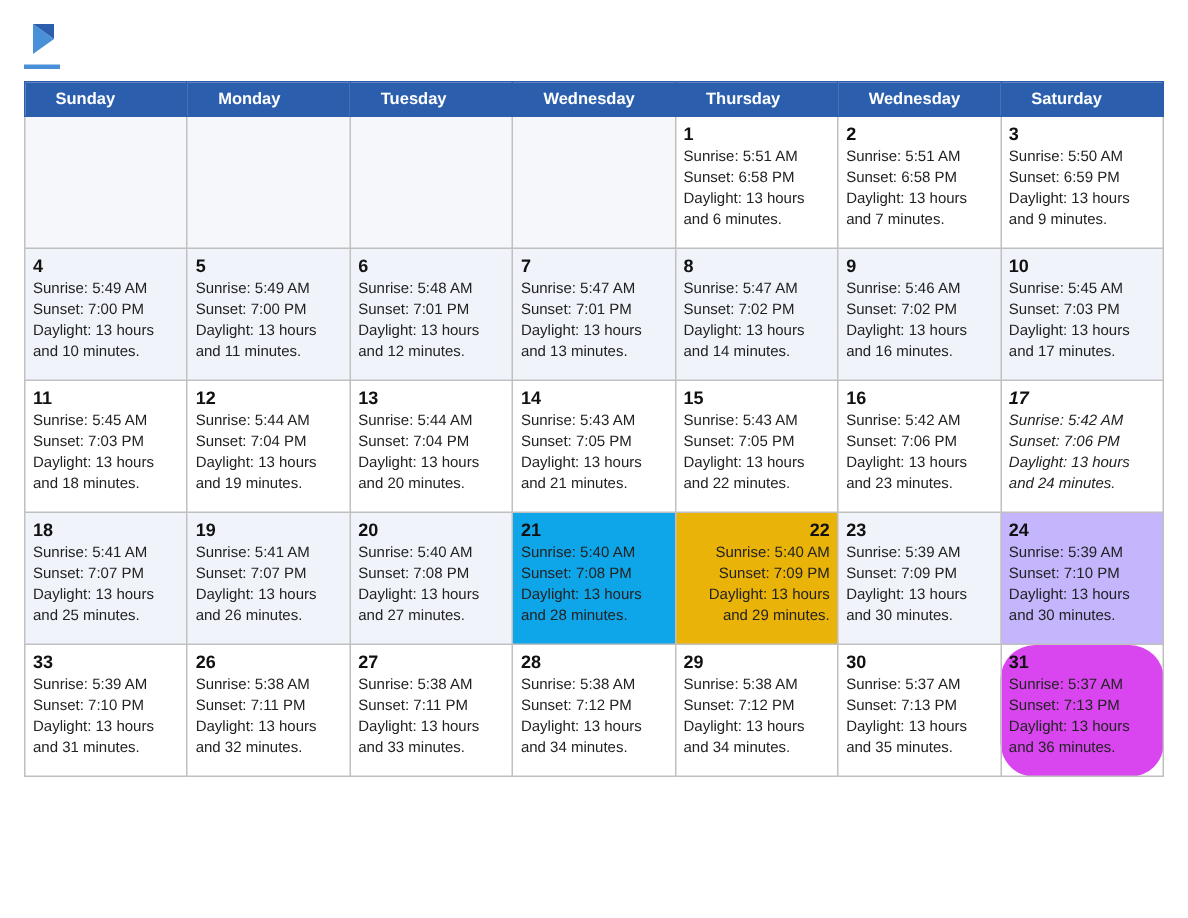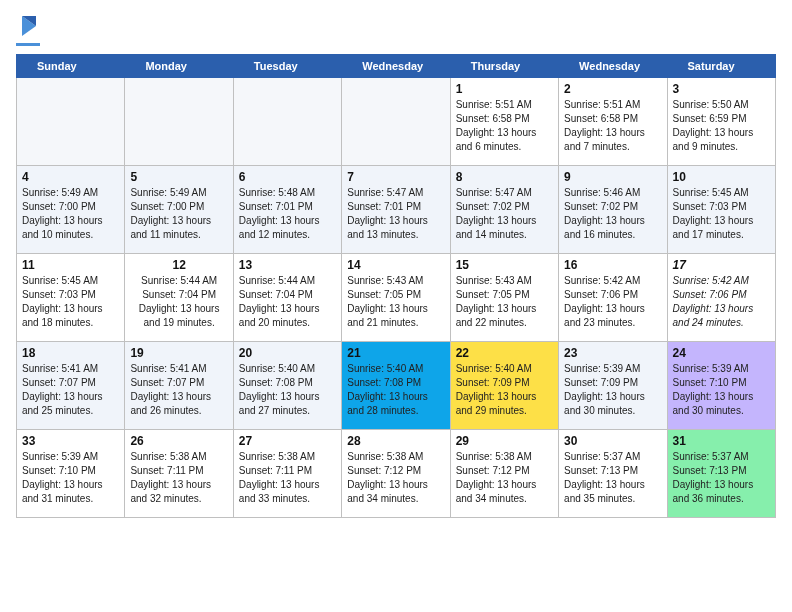--- a/index.html
+++ b/index.html
@@ -196,21 +196,21 @@
         </td>
       </tr>
       <tr>
         <td style="background: rgb(255, 255, 255);">
           <div class="day-number">11</div>
           <div class="day-info" style="white-space: pre-line;">Sunrise: 5:45 AM
 Sunset: 7:03 PM
 Daylight: 13 hours
 and 18 minutes.</div>
         </td>
-        <td style="background: rgb(255, 255, 255); text-align: center;">
+        <td style="background: rgb(255, 255, 255);">
           <div class="day-number">12</div>
           <div class="day-info" style="white-space: pre-line;">Sunrise: 5:44 AM
 Sunset: 7:04 PM
 Daylight: 13 hours
 and 19 minutes.</div>
         </td>
         <td style="background: rgb(255, 255, 255);">
           <div class="day-number">13</div>
           <div class="day-info" style="white-space: pre-line;">Sunrise: 5:44 AM
 Sunset: 7:04 PM
@@ -268,21 +268,21 @@
 Daylight: 13 hours
 and 27 minutes.</div>
         </td>
         <td style="background: #0ea5e9;">
           <div class="day-number">21</div>
           <div class="day-info" style="white-space: pre-line;">Sunrise: 5:40 AM
 Sunset: 7:08 PM
 Daylight: 13 hours
 and 28 minutes.</div>
         </td>
-        <td style="background: #fde047;">
+        <td style="background: #eab308; text-align: right;">
           <div class="day-number">22</div>
           <div class="day-info" style="white-space: pre-line;">Sunrise: 5:40 AM
 Sunset: 7:09 PM
 Daylight: 13 hours
 and 29 minutes.</div>
         </td>
         <td style="background: rgb(240, 244, 250);">
           <div class="day-number">23</div>
           <div class="day-info" style="white-space: pre-line;">Sunrise: 5:39 AM
 Sunset: 7:09 PM
@@ -333,21 +333,21 @@
 Daylight: 13 hours
 and 34 minutes.</div>
         </td>
         <td style="background: rgb(255, 255, 255);">
           <div class="day-number">30</div>
           <div class="day-info" style="white-space: pre-line;">Sunrise: 5:37 AM
 Sunset: 7:13 PM
 Daylight: 13 hours
 and 35 minutes.</div>
         </td>
-        <td style="background: #86efac;">
+        <td style="background: #d946ef; border-radius: 23px;">
           <div class="day-number">31</div>
           <div class="day-info" style="white-space: pre-line;">Sunrise: 5:37 AM
 Sunset: 7:13 PM
 Daylight: 13 hours
 and 36 minutes.</div>
         </td>
       </tr>
     </tbody>
 </table>
 

